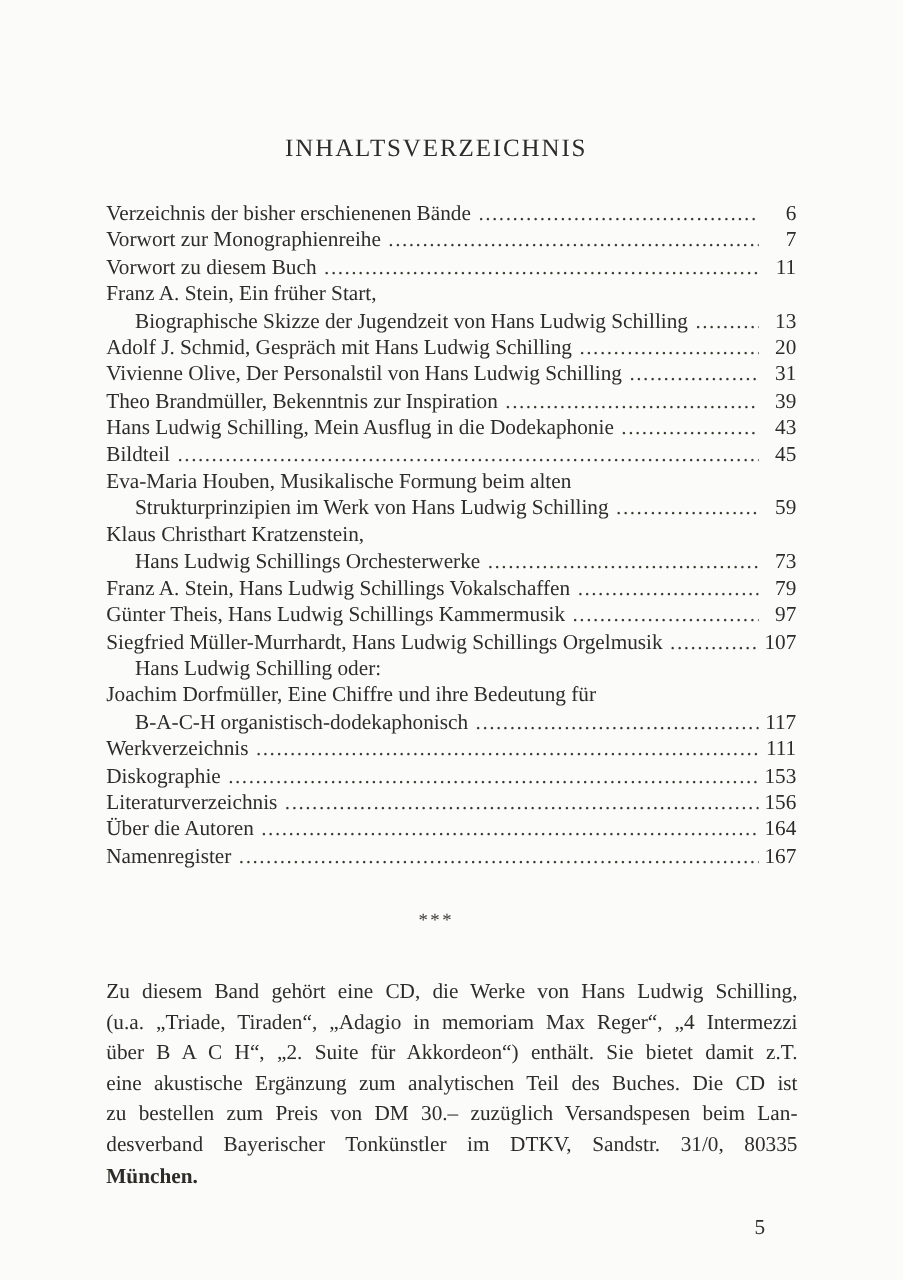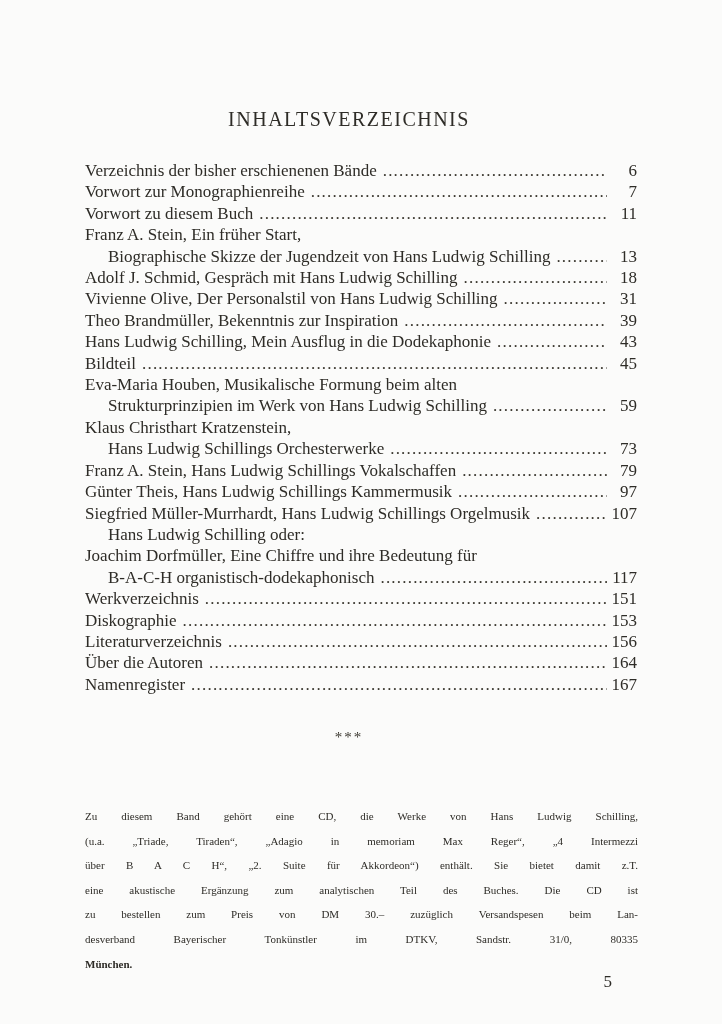--- a/index.html
+++ b/index.html
@@ -82,24 +82,24 @@
     left: 73px;
     width: 552px;
     text-align: center;
     font-size: 15px;
     letter-spacing: 2px;
     color: #3a372f;
   }
 
   .cd-note {
     position: absolute;
-    top: 804px;
+    top: 781px;
     left: 85px;
     width: 553px;
-    font-size: 11px;
+    font-size: 17px;
     line-height: 24.6px;
   }
 
   .note-line {
     text-align: justify;
     text-align-last: justify;
   }
 
   .note-line.last {
     text-align: left;
@@ -143,21 +143,21 @@
         <span class="toc-text">Franz A. Stein, Ein früher Start,</span>
       </div>
       <div class="toc-line indent">
         <span class="toc-text">Biographische Skizze der Jugendzeit von Hans Ludwig Schilling</span>
         <span class="toc-dots"></span>
         <span class="toc-page">13</span>
       </div>
       <div class="toc-line">
         <span class="toc-text">Adolf J. Schmid, Gespräch mit Hans Ludwig Schilling</span>
         <span class="toc-dots"></span>
-        <span class="toc-page">18</span>
+        <span class="toc-page">20</span>
       </div>
       <div class="toc-line">
         <span class="toc-text">Vivienne Olive, Der Personalstil von Hans Ludwig Schilling</span>
         <span class="toc-dots"></span>
         <span class="toc-page">31</span>
       </div>
       <div class="toc-line">
         <span class="toc-text">Theo Brandmüller, Bekenntnis zur Inspiration</span>
         <span class="toc-dots"></span>
         <span class="toc-page">39</span>
@@ -210,21 +210,21 @@
         <span class="toc-text">Joachim Dorfmüller, Eine Chiffre und ihre Bedeutung für</span>
       </div>
       <div class="toc-line indent">
         <span class="toc-text">B-A-C-H organistisch-dodekaphonisch</span>
         <span class="toc-dots"></span>
         <span class="toc-page">117</span>
       </div>
       <div class="toc-line">
         <span class="toc-text">Werkverzeichnis</span>
         <span class="toc-dots"></span>
-        <span class="toc-page">151</span>
+        <span class="toc-page">111</span>
       </div>
       <div class="toc-line">
         <span class="toc-text">Diskographie</span>
         <span class="toc-dots"></span>
         <span class="toc-page">153</span>
       </div>
       <div class="toc-line">
         <span class="toc-text">Literaturverzeichnis</span>
         <span class="toc-dots"></span>
         <span class="toc-page">156</span>

